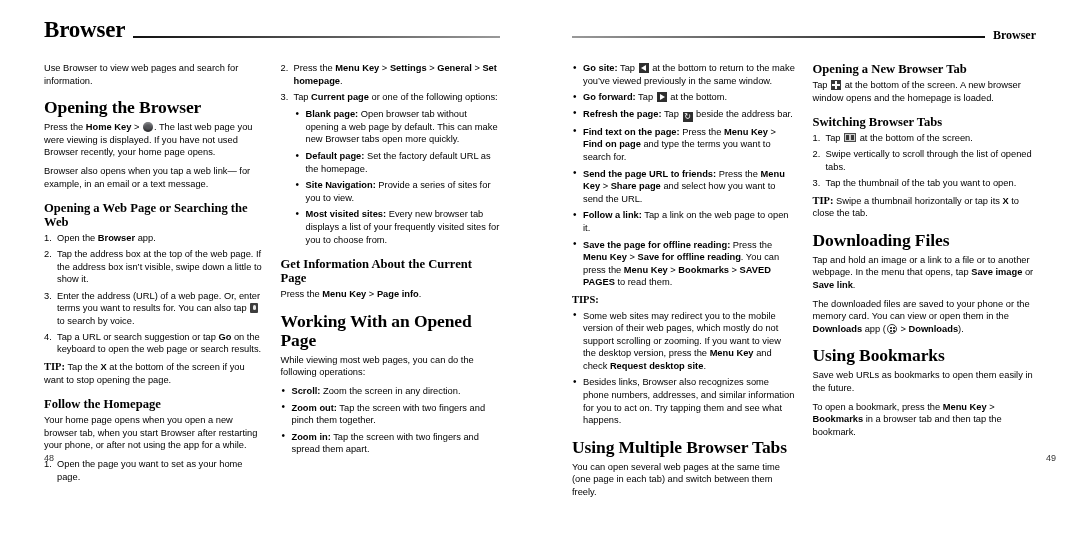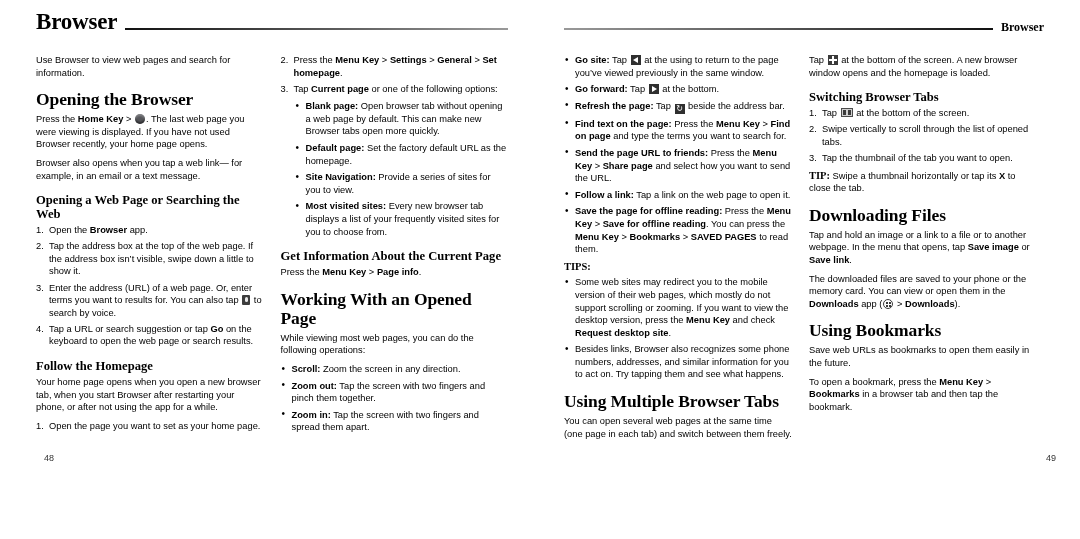--- a/index.html
+++ b/index.html
@@ -11,21 +11,21 @@
     color: #000;
   }
   .spread {
     position: relative;
     width: 1080px; height: 539px;
     display: flex;
   }
   .page {
     position: relative;
     width: 540px; height: 477px;
-    padding: 0;
+    padding: 8px;
   }
   
   .page-header {
     position: relative;
     height: 42px;
     margin: 0 32px 0 36px;
   }
   .page-right .page-header { margin: 0 36px 0 24px; }
   .hdr-row {
     display: flex;
@@ -257,20 +257,21 @@
 
         <h3 class="sub">Opening a Web Page or Searching the Web</h3>
 
         <ul class="ol">
           <li><span class="num">1.</span><span>Open the </span><b>Browser</b><span> app.</span></li>
           <li><span class="num">2.</span><span>Tap the address box at the top of the web page. If the address box isn’t visible, swipe down a little to show it.</span></li>
           <li><span class="num">3.</span><span>Enter the address (URL) of a web page. Or, enter terms you want to results for. You can also tap </span><span class="ico ico-mic"></span><span> to search by voice.</span></li>
           <li><span class="num">4.</span><span>Tap a URL or search suggestion or tap </span><b>Go</b><span> on the keyboard to open the web page or search results.</span></li>
         </ul>
 
+        <p class="body"><span class="tiplabel">TIP:</span><span> Tap the </span><b>X</b><span> at the bottom of the screen if you want to stop opening the page.</span></p>
 
         <h3 class="sub">Follow the Homepage</h3>
 
         <p class="body">Your home page opens when you open a new browser tab, when you start Browser after restarting your phone, or after not using the app for a while.</p>
 
         <ul class="ol">
           <li><span class="num">1.</span><span>Open the page you want to set as your home page.</span></li>
         </ul>
 
       </div>
@@ -316,21 +317,21 @@
         <div class="hdr-rule"></div>
         <div class="hdr-title-small">Browser</div>
       </div>
     </div>
 
     <div class="cols">
 
       <div class="col">
 
         <ul class="ul">
-          <li><b>Go site:</b><span> Tap </span><span class="ico ico-back"></span><span> at the using to return to the page you’ve viewed previously in the same window.</span></li>
+          <li><b>Go site:</b><span> Tap </span><span class="ico ico-back"></span><span> at the bottom to return to the make you’ve viewed previously in the same window.</span></li>
           <li><b>Go forward:</b><span> Tap </span><span class="ico ico-fwd"></span><span> at the bottom.</span></li>
           <li><b>Refresh the page:</b><span> Tap </span><span class="ico ico-refresh">↻</span><span> beside the address bar.</span></li>
           <li><b>Find text on the page:</b><span> Press the </span><b>Menu Key</b><span> &gt; </span><b>Find on page</b><span> and type the terms you want to search for.</span></li>
           <li><b>Send the page URL to friends:</b><span> Press the </span><b>Menu Key</b><span> &gt; </span><b>Share page</b><span> and select how you want to send the URL.</span></li>
           <li><b>Follow a link:</b><span> Tap a link on the web page to open it.</span></li>
           <li><b>Save the page for offline reading:</b><span> Press the </span><b>Menu Key</b><span> &gt; </span><b>Save for offline reading</b><span>. You can press the </span><b>Menu Key</b><span> &gt; </span><b>Bookmarks</b><span> &gt; </span><b>SAVED PAGES</b><span> to read them.</span></li>
         </ul>
 
         <p class="body tight"><span class="tiplabel">TIPS:</span></p>
 
@@ -340,20 +341,21 @@
         </ul>
 
         <h2 class="sec">Using Multiple Browser Tabs</h2>
 
         <p class="body">You can open several web pages at the same time (one page in each tab) and switch between them freely.</p>
 
       </div>
 
       <div class="col">
 
+        <h3 class="sub" style="margin-top:0">Opening a New Browser Tab</h3>
 
         <p class="body"><span>Tap </span><span class="ico ico-plus"></span><span> at the bottom of the screen. A new browser window opens and the homepage is loaded.</span></p>
 
         <h3 class="sub">Switching Browser Tabs</h3>
 
         <ul class="ol">
           <li><span class="num">1.</span><span>Tap </span><span class="ico ico-tabs"></span><span> at the bottom of the screen.</span></li>
           <li><span class="num">2.</span><span>Swipe vertically to scroll through the list of opened tabs.</span></li>
           <li><span class="num">3.</span><span>Tap the thumbnail of the tab you want to open.</span></li>
         </ul>

